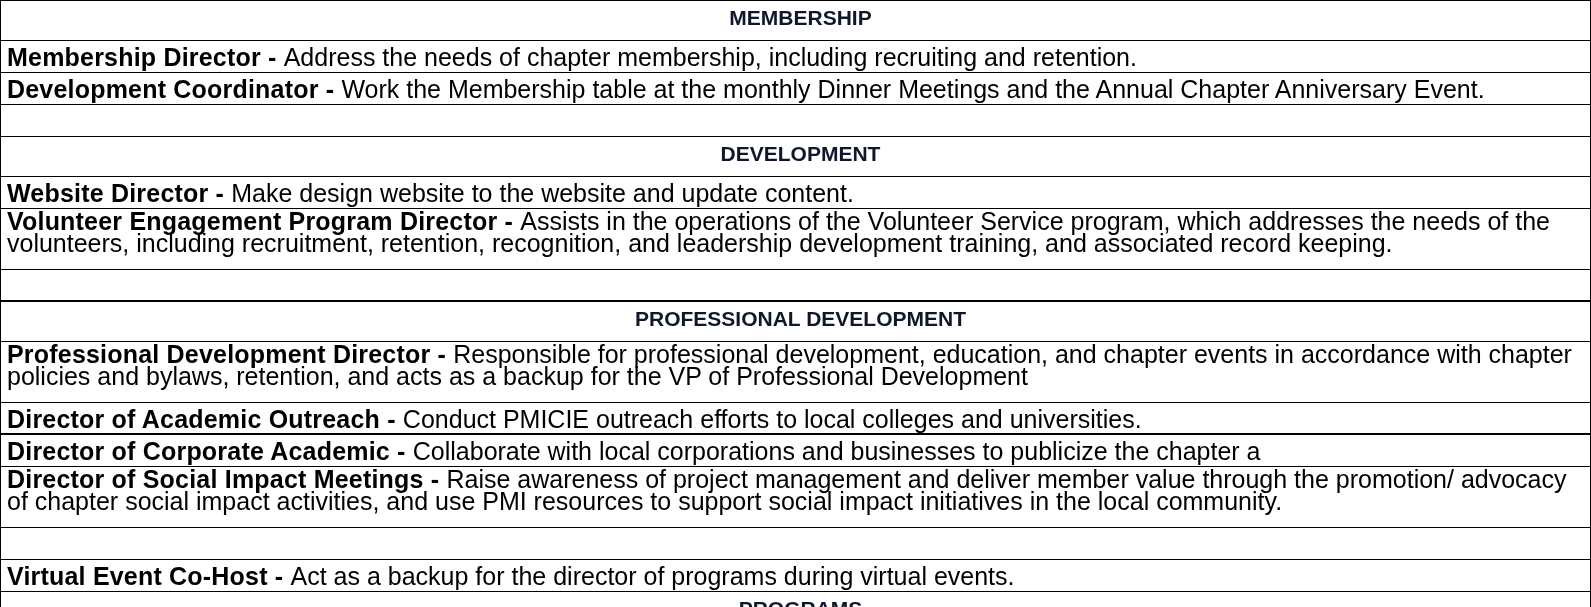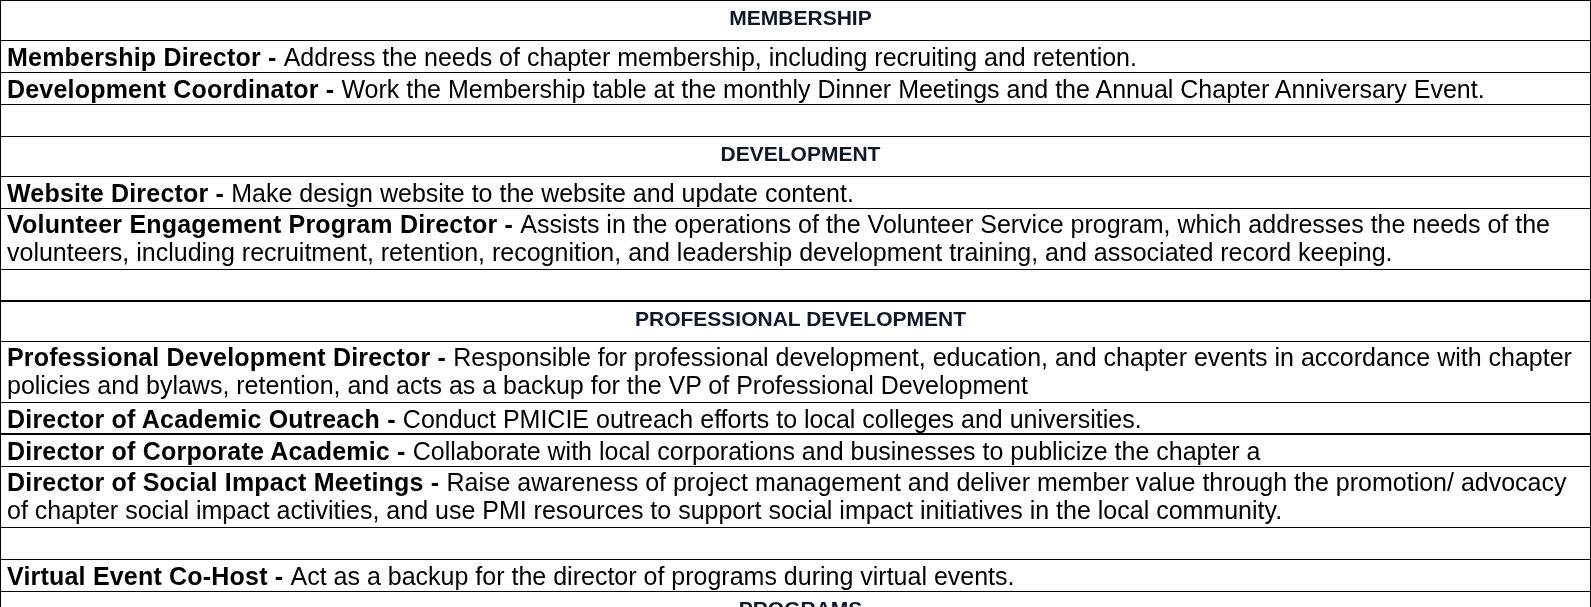--- a/index.html
+++ b/index.html
@@ -21,21 +21,21 @@
   .row.heading {
     text-align:center;
     color:#0f172a;
     font-weight:bold;
     font-size:21px;
     height:40px;
     line-height:33px;
     padding-left:16px;
   }
   .row.single { height:32px; line-height:32px; }
-  .row.double { height:61px; line-height:28px; padding-top:1px; }
+  .row.double { height:61px; line-height:22px; padding-top:1px; }
   .row.blank { height:32px; }
   .role { font-weight:bold; letter-spacing:0.2px; }
 </style>
 </head>
 <body>
 
 <div class="sheet">
 
   <div class="row heading">MEMBERSHIP</div>
   <div class="row single">

